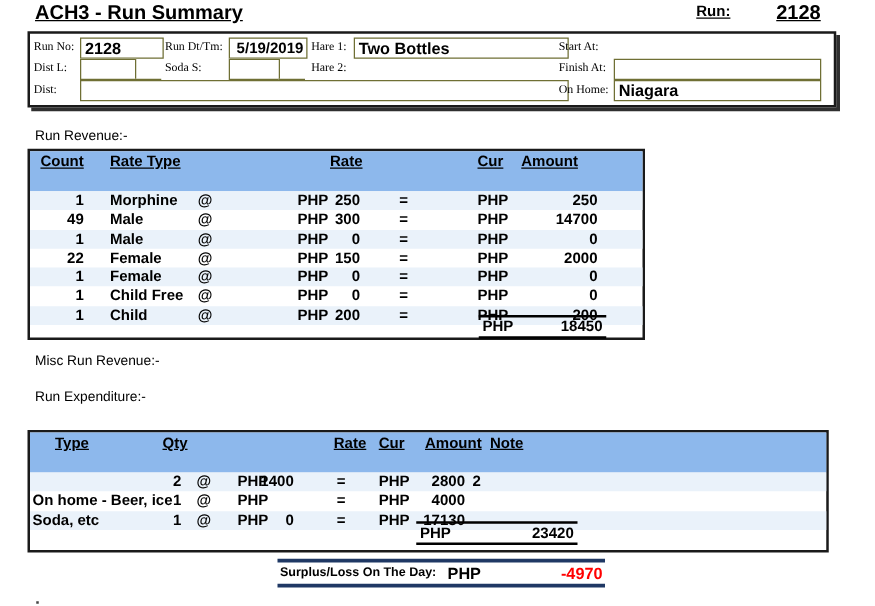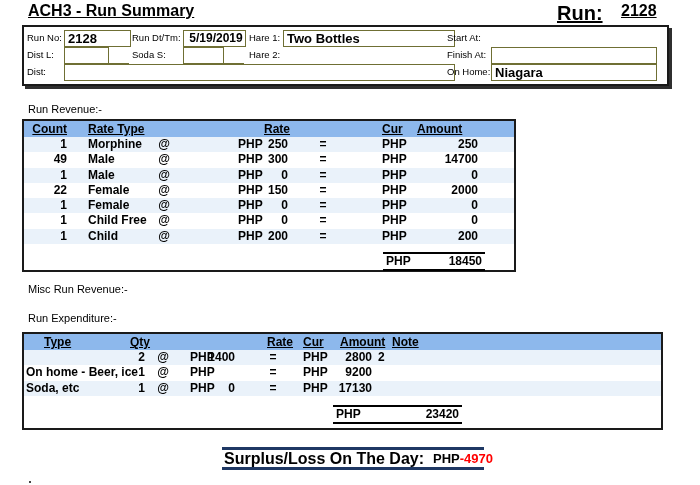--- a/index.html
+++ b/index.html
@@ -4,46 +4,46 @@
 <style>
   html,body { margin:0; padding:0; }
   body {
     width:700px; height:485px; position:relative; background:#fff;
     font-family:"Liberation Sans", sans-serif; color:#000; overflow:hidden;
   }
   .abs { position:absolute; }
 
   
   .page-title { left:28px; top:2px; font-size:16px; font-weight:bold; text-decoration:underline; }
-  .run-label  { left:557px; top:2px; font-size:20px; font-weight:bold; text-decoration:underline;text-align:center; }
+  .run-label  { left:557px; top:2px; font-size:12px; font-weight:bold; text-decoration:underline;text-align:center; }
   .run-number { left:621px; top:2px; font-size:16px; font-weight:bold; text-decoration:underline; }
 
   
   .hdr-box {
     left:22px; top:25px; width:643px; height:57px;
     border:2px solid #1a1a1a; background:#fff;
     box-shadow:3px 3px 0 #2f2f2f;
   }
-  .fld-label { position:absolute; font-size:9.5px; line-height:16px; height:16px; white-space:nowrap; }
+  .fld-label { position:absolute; font-size:9.5px; line-height:16px; height:16px; white-space:nowrap;font-family:Liberation Serif, serif; }
   .fld-input {
     position:absolute; height:15px; border:1.5px solid #6F6F34; background:#fff;
     font-size:13px; font-weight:bold; line-height:15px; padding-left:3px; white-space:nowrap; overflow:hidden;
   }
   .fld-input.small { font-size:12px; }
   .km-box {
     position:absolute; height:15px; border:1.5px solid #6F6F34; background:#fff;
     font-size:10px; font-weight:bold; line-height:15px; text-align:center;margin-top:16px;
   }
 
   
   .section-label { font-size:11px; }
 
   
   .tbl-box { border:2px solid #1a1a1a; background:#fff; }
-  .t-hdr-row { position:relative; height:16px; line-height:16px; background:#8DB8EC; }
+  .t-hdr-row { position:relative; height:32px; line-height:16px; background:#8DB8EC; }
   .t-row   { position:relative; height:15.3px; line-height:15.3px; }
   .t-row.alt { background:#EAF2FA; }
   .hcell { position:absolute; font-size:12px; font-weight:bold; text-decoration:underline; white-space:nowrap; }
   .cell  { position:absolute; font-size:12px; font-weight:bold; white-space:nowrap; }
 
   
   .rc-count   { left:0; width:43px; text-align:right; }
   .rc-type    { left:64px; }
   .rc-at      { left:132px; width:16px; text-align:center; }
   .rc-php     { left:214px; }
@@ -75,21 +75,21 @@
     border-top:2px solid #000; border-bottom:2px solid #000;
     height:15px; line-height:15px; font-size:12px; font-weight:bold; padding:0 3px;
   }
 
   
   .surplus-bar {
     left:222px; top:447px; width:258px;
     border-top:3px solid #1F3864; border-bottom:3px solid #1F3864;
     height:17px; display:flex; align-items:center; padding:0 2px;
   }
-  .surplus-bar .lbl { font-size:16px; font-weight:bold; white-space:nowrap; }
+  .surplus-bar .lbl { font-size:10px; font-weight:bold; white-space:nowrap; }
   .surplus-bar .cur { font-size:13px; font-weight:bold; margin-left:9px; }
   .surplus-bar .val { font-size:13px; font-weight:bold; color:#FF0000; flex:1; text-align:right; }
 
   .speck { left:29px; top:481px; width:2px; height:2px; background:#444; }
 </style>
 </head>
 <body>
 
 <div class="abs page-title">ACH3 - Run Summary</div>
 <div class="abs run-label">Run:</div>
@@ -204,21 +204,21 @@
   <div class="total-line" style="left:359px;top:131px;width:96px">
     <span>PHP</span>
     <span>18450</span>
   </div>
 </div>
 
 <div class="abs section-label" style="left:28px;top:283px">Misc Run Revenue:-</div>
 
 <div class="abs section-label" style="left:28px;top:312px">Run Expenditure:-</div>
 
-<div class="abs tbl-box" style="left:22px;top:332px;width:637px;height:94px">
+<div class="abs tbl-box" style="left:22px;top:344px;width:637px;height:94px">
   <div class="t-hdr-row">
     <span class="hcell xh-type">Type</span>
     <span class="hcell xh-qty">Qty</span>
     <span class="hcell xh-rate">Rate</span>
     <span class="hcell xc-cur">Cur</span>
     <span class="hcell xh-amt">Amount</span>
     <span class="hcell xh-note">Note</span>
   </div>
   <div class="t-row alt">
     <span class="cell xc-qty">2</span>
@@ -231,21 +231,21 @@
     <span class="cell xc-note">2</span>
   </div>
   <div class="t-row">
     <span class="cell xc-type">On home - Beer, ice</span>
     <span class="cell xc-qty">1</span>
     <span class="cell xc-at">@</span>
     <span class="cell xc-php">PHP</span>
     <span class="cell xc-rateval"></span>
     <span class="cell xc-eq">=</span>
     <span class="cell xc-cur">PHP</span>
-    <span class="cell xc-amt">9200</span>
+    <span class="cell xc-amt">4000</span>
     <span class="cell xc-note"></span>
   </div>
   <div class="t-row alt">
     <span class="cell xc-type">Soda, etc</span>
     <span class="cell xc-qty">1</span>
     <span class="cell xc-at">@</span>
     <span class="cell xc-php">PHP</span>
     <span class="cell xc-rateval">0</span>
     <span class="cell xc-eq">=</span>
     <span class="cell xc-cur">PHP</span>

